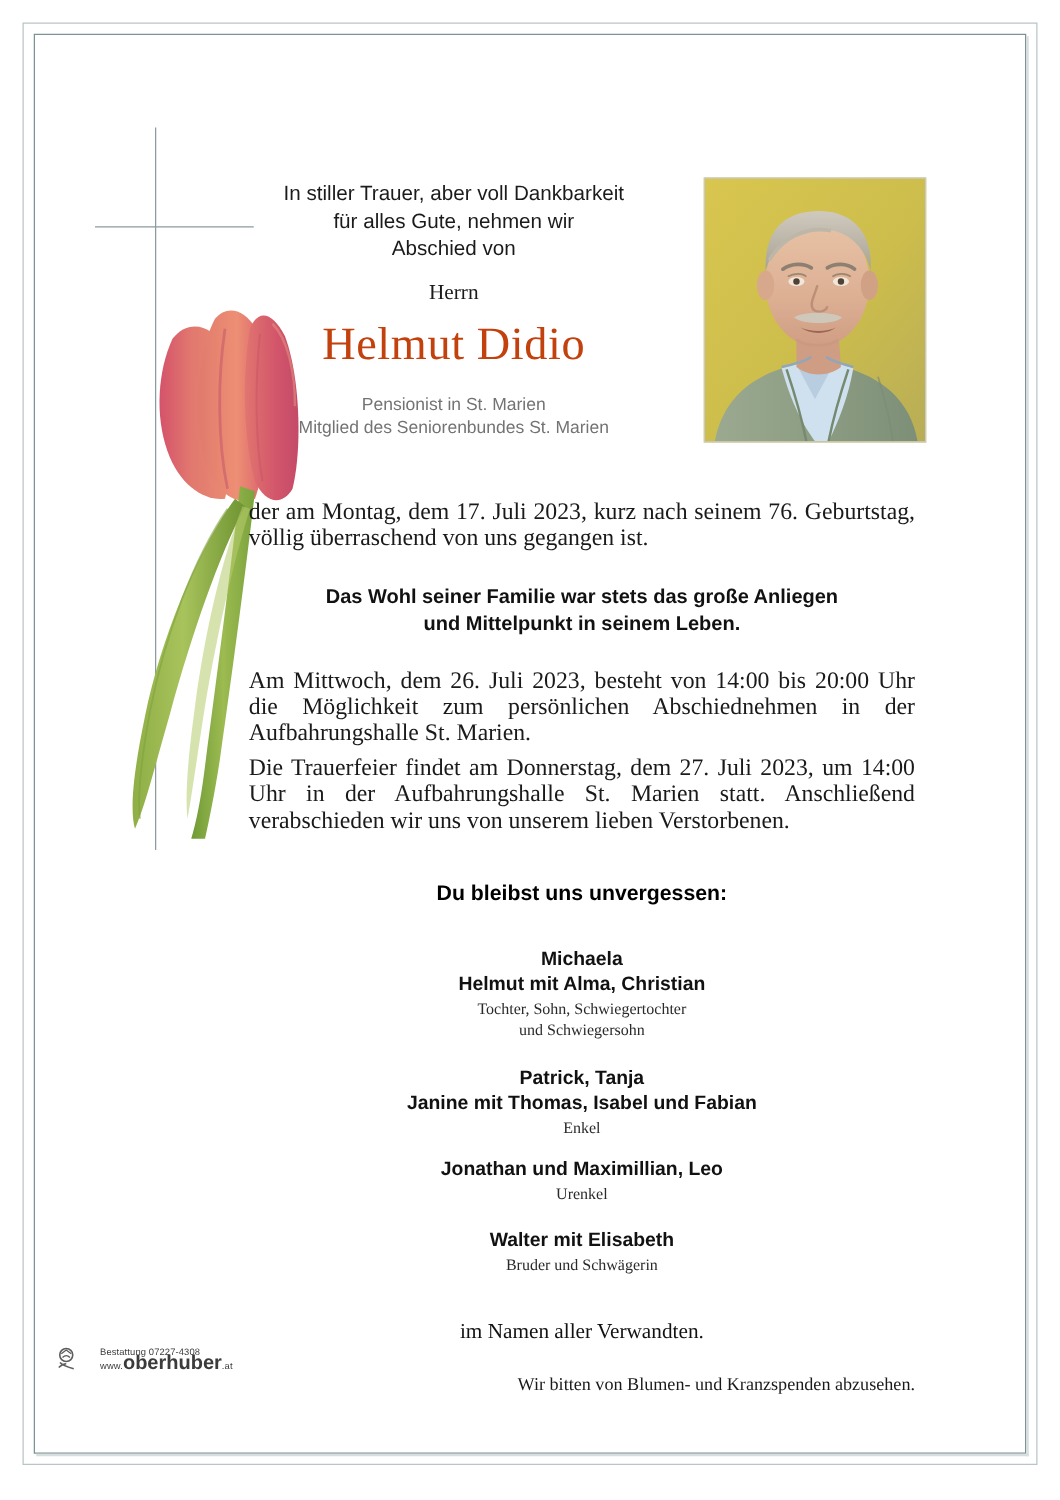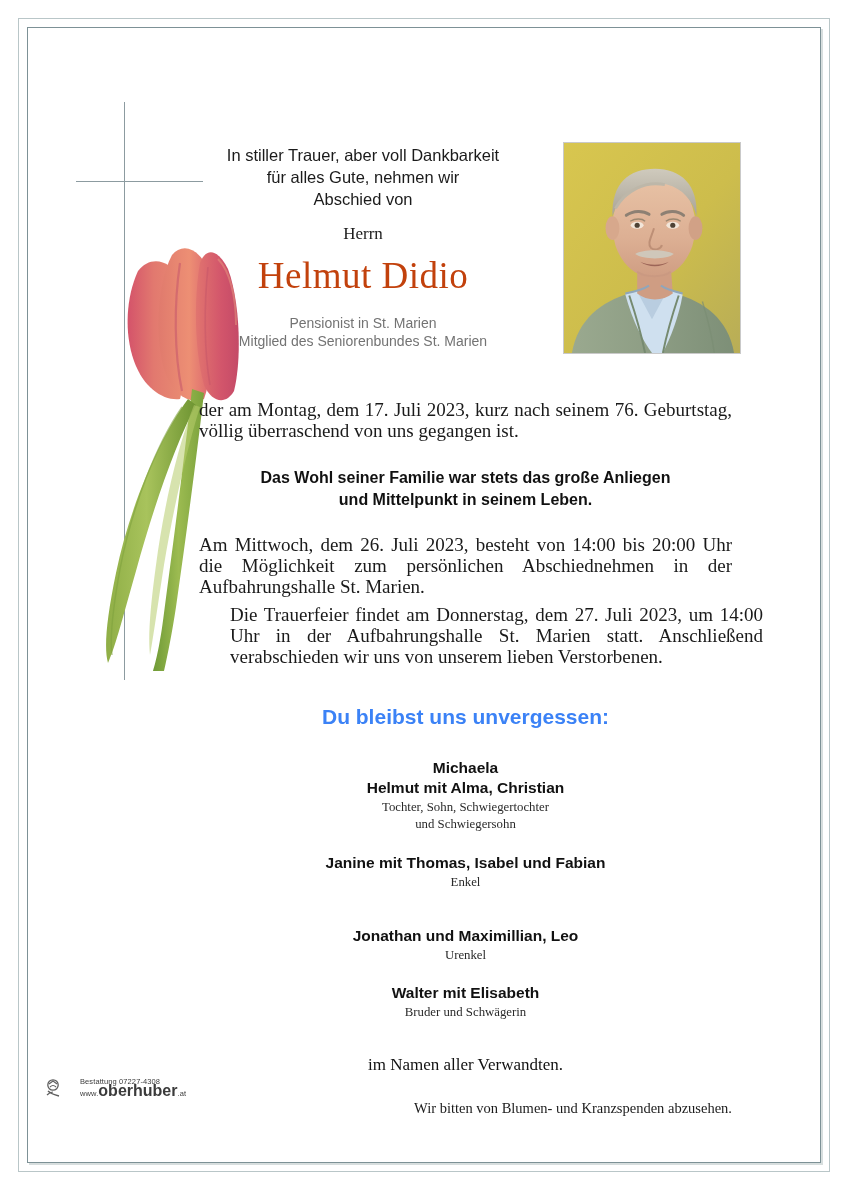--- a/index.html
+++ b/index.html
@@ -155,45 +155,45 @@
     left: 171px;
     width: 533px;
     font-size: 19px;
     line-height: 21px;
     text-align: justify;
     font-family: "Liberation Serif", serif;
     color: #1a1a1a;
   }
   .para.p1 { top: 371px; }
   .para.p3 { top: 506px; }
-  .para.p4 { top: 576px; margin-left: 31px; }
+  .para.p4 { top: 576px; }
 
   .motto {
     position: absolute;
     left: 171px;
     top: 439px;
     width: 533px;
     text-align: center;
     font-size: 16px;
     line-height: 22px;
     font-weight: bold;
     font-family: "Liberation Sans", sans-serif;
     color: #111111;
   }
 
   .unvergessen {
     position: absolute;
     left: 171px;
     top: 677px;
     width: 533px;
     text-align: center;
-    font-size: 21px;
+    font-size: 17px;
     font-weight: bold;
     font-family: "Liberation Sans", sans-serif;
-    color: #3b82f6;
+    color: #000000;
   }
 
   .fam-group {
     position: absolute;
     left: 131px;
     width: 613px;
     text-align: center;
   }
   .fam-names {
     font-size: 15.5px;
@@ -407,20 +407,21 @@
     <div class="unvergessen">Du bleibst uns unvergessen:</div>
 
     <div class="fam-group g1">
       <div class="fam-names">Michaela</div>
       <div class="fam-names">Helmut mit Alma, Christian</div>
       <div class="fam-rel">Tochter, Sohn, Schwiegertochter</div>
       <div class="fam-rel">und Schwiegersohn</div>
     </div>
 
     <div class="fam-group g2">
+      <div class="fam-names">Patrick, Tanja</div>
       <div class="fam-names">Janine mit Thomas, Isabel und Fabian</div>
       <div class="fam-rel">Enkel</div>
     </div>
 
     <div class="fam-group g3">
       <div class="fam-names">Jonathan und Maximillian, Leo</div>
       <div class="fam-rel">Urenkel</div>
     </div>
 
     <div class="fam-group g4">

